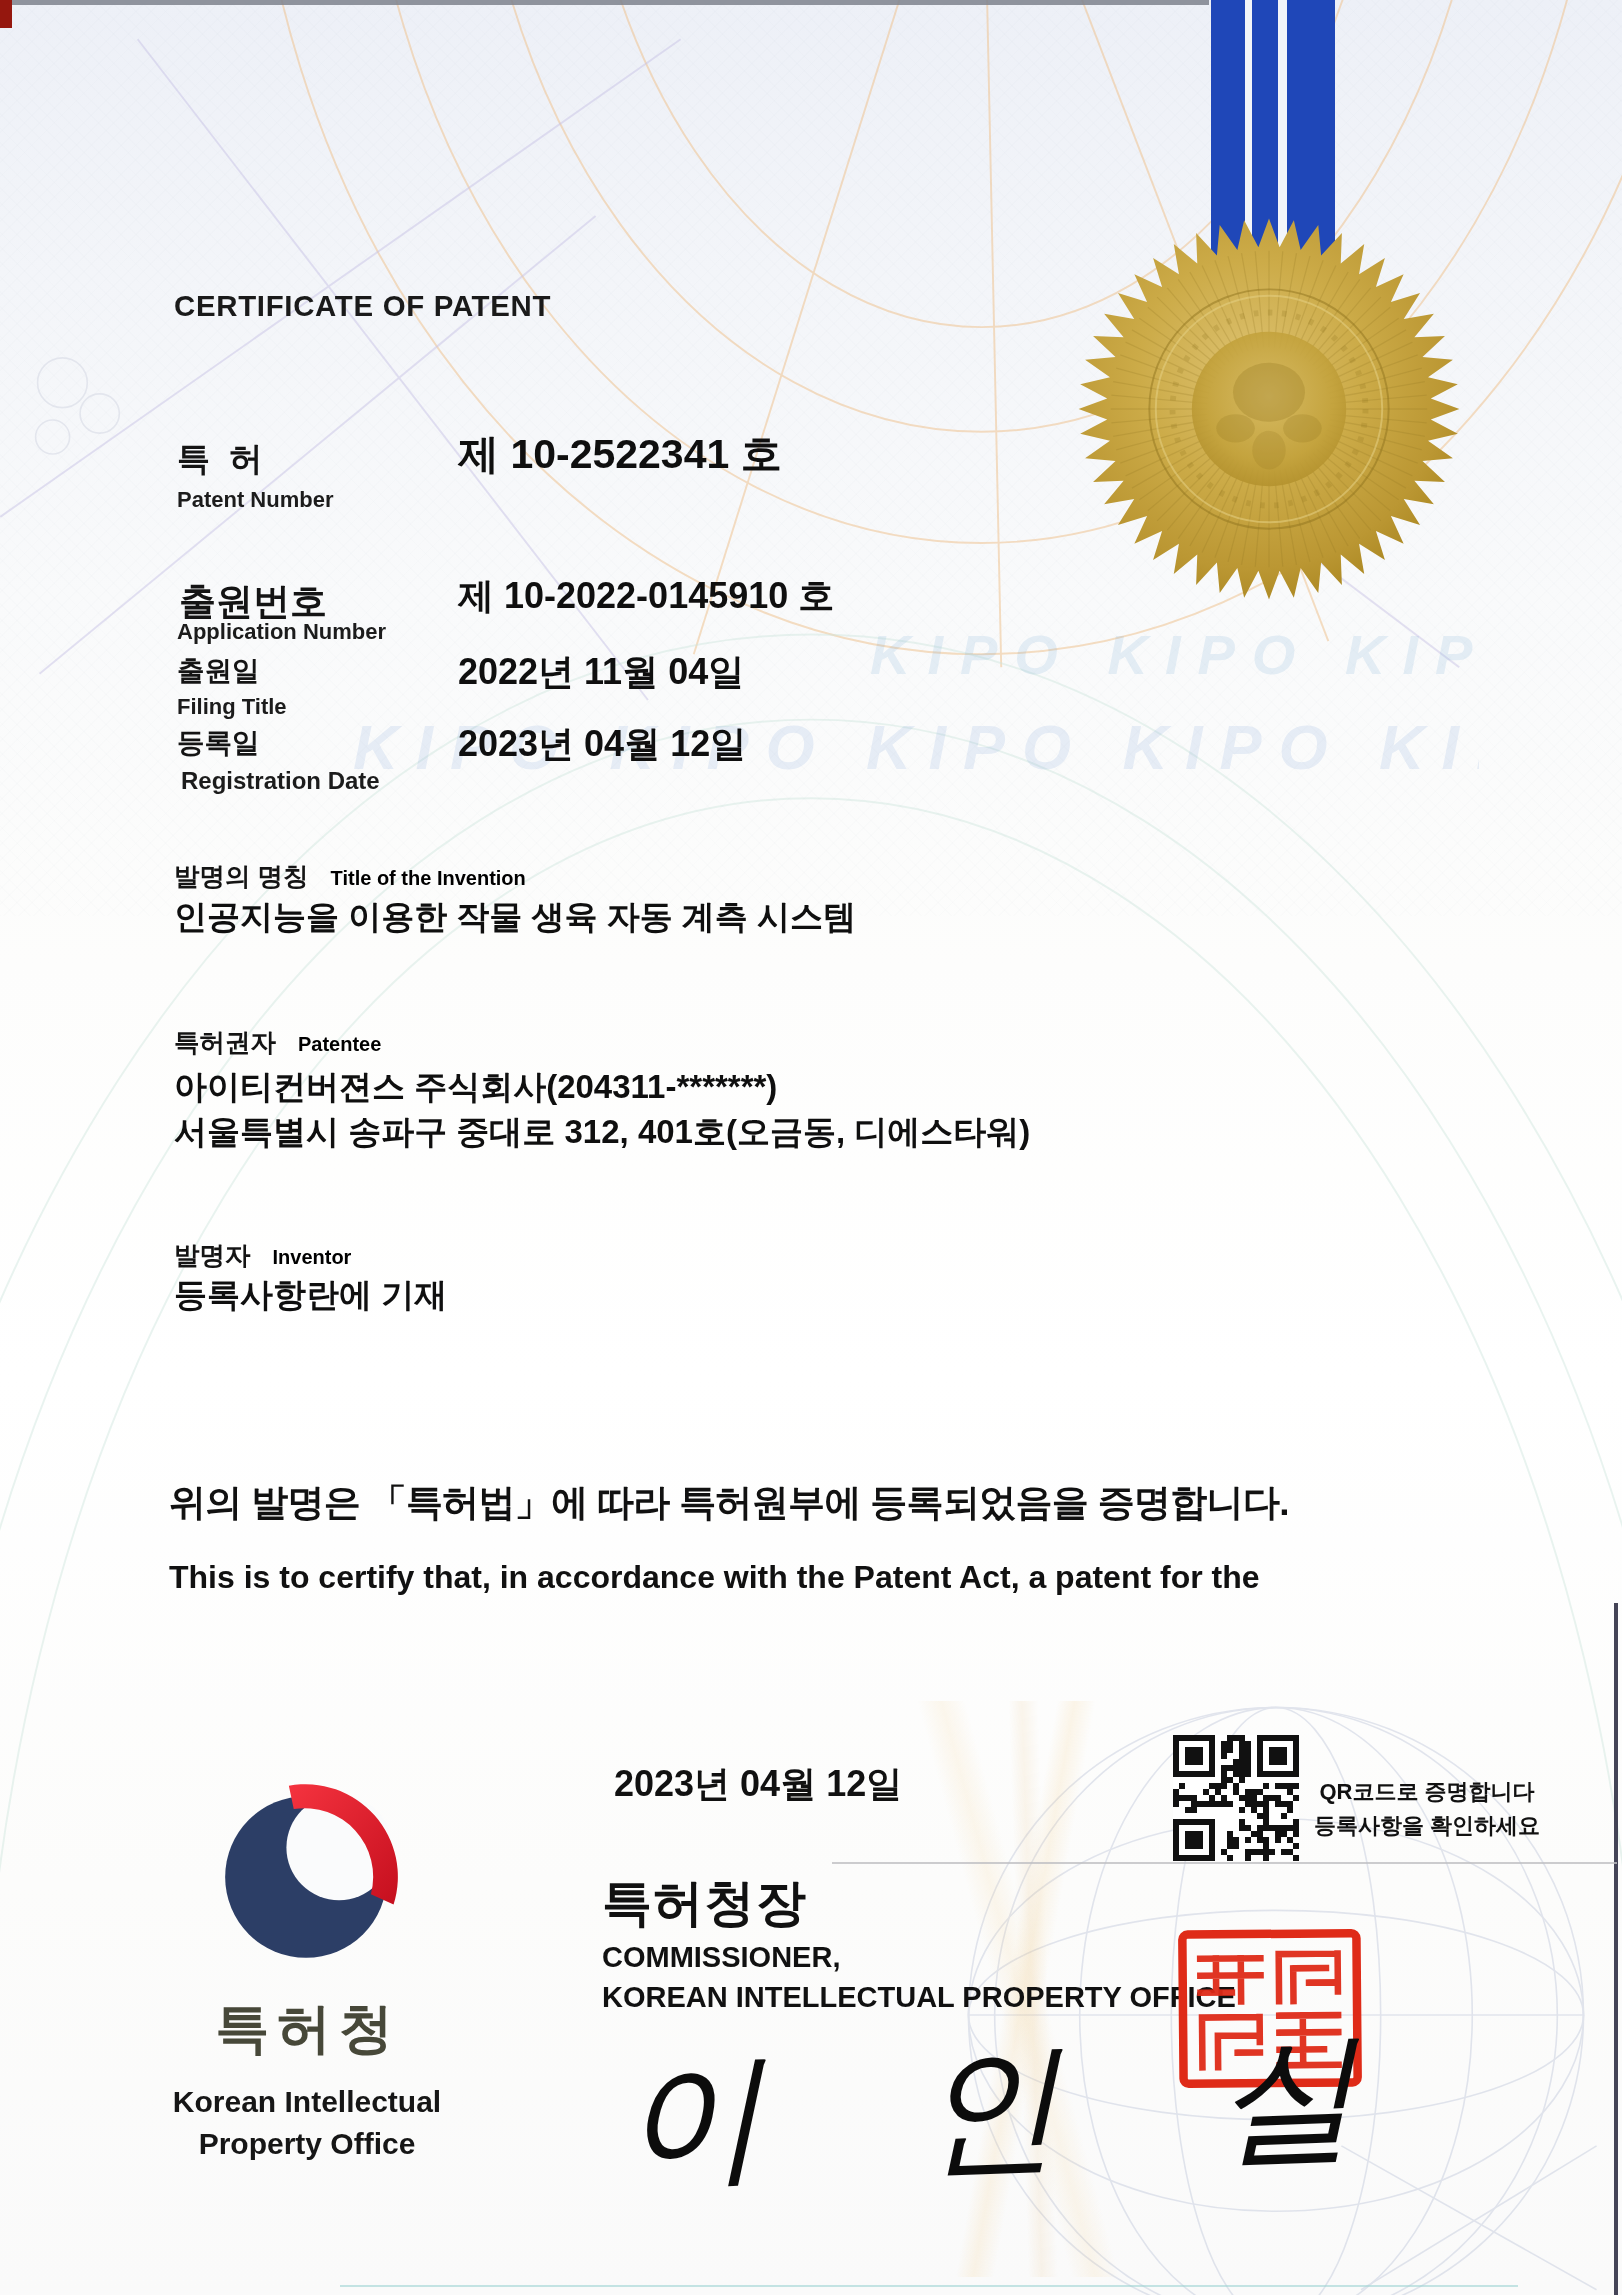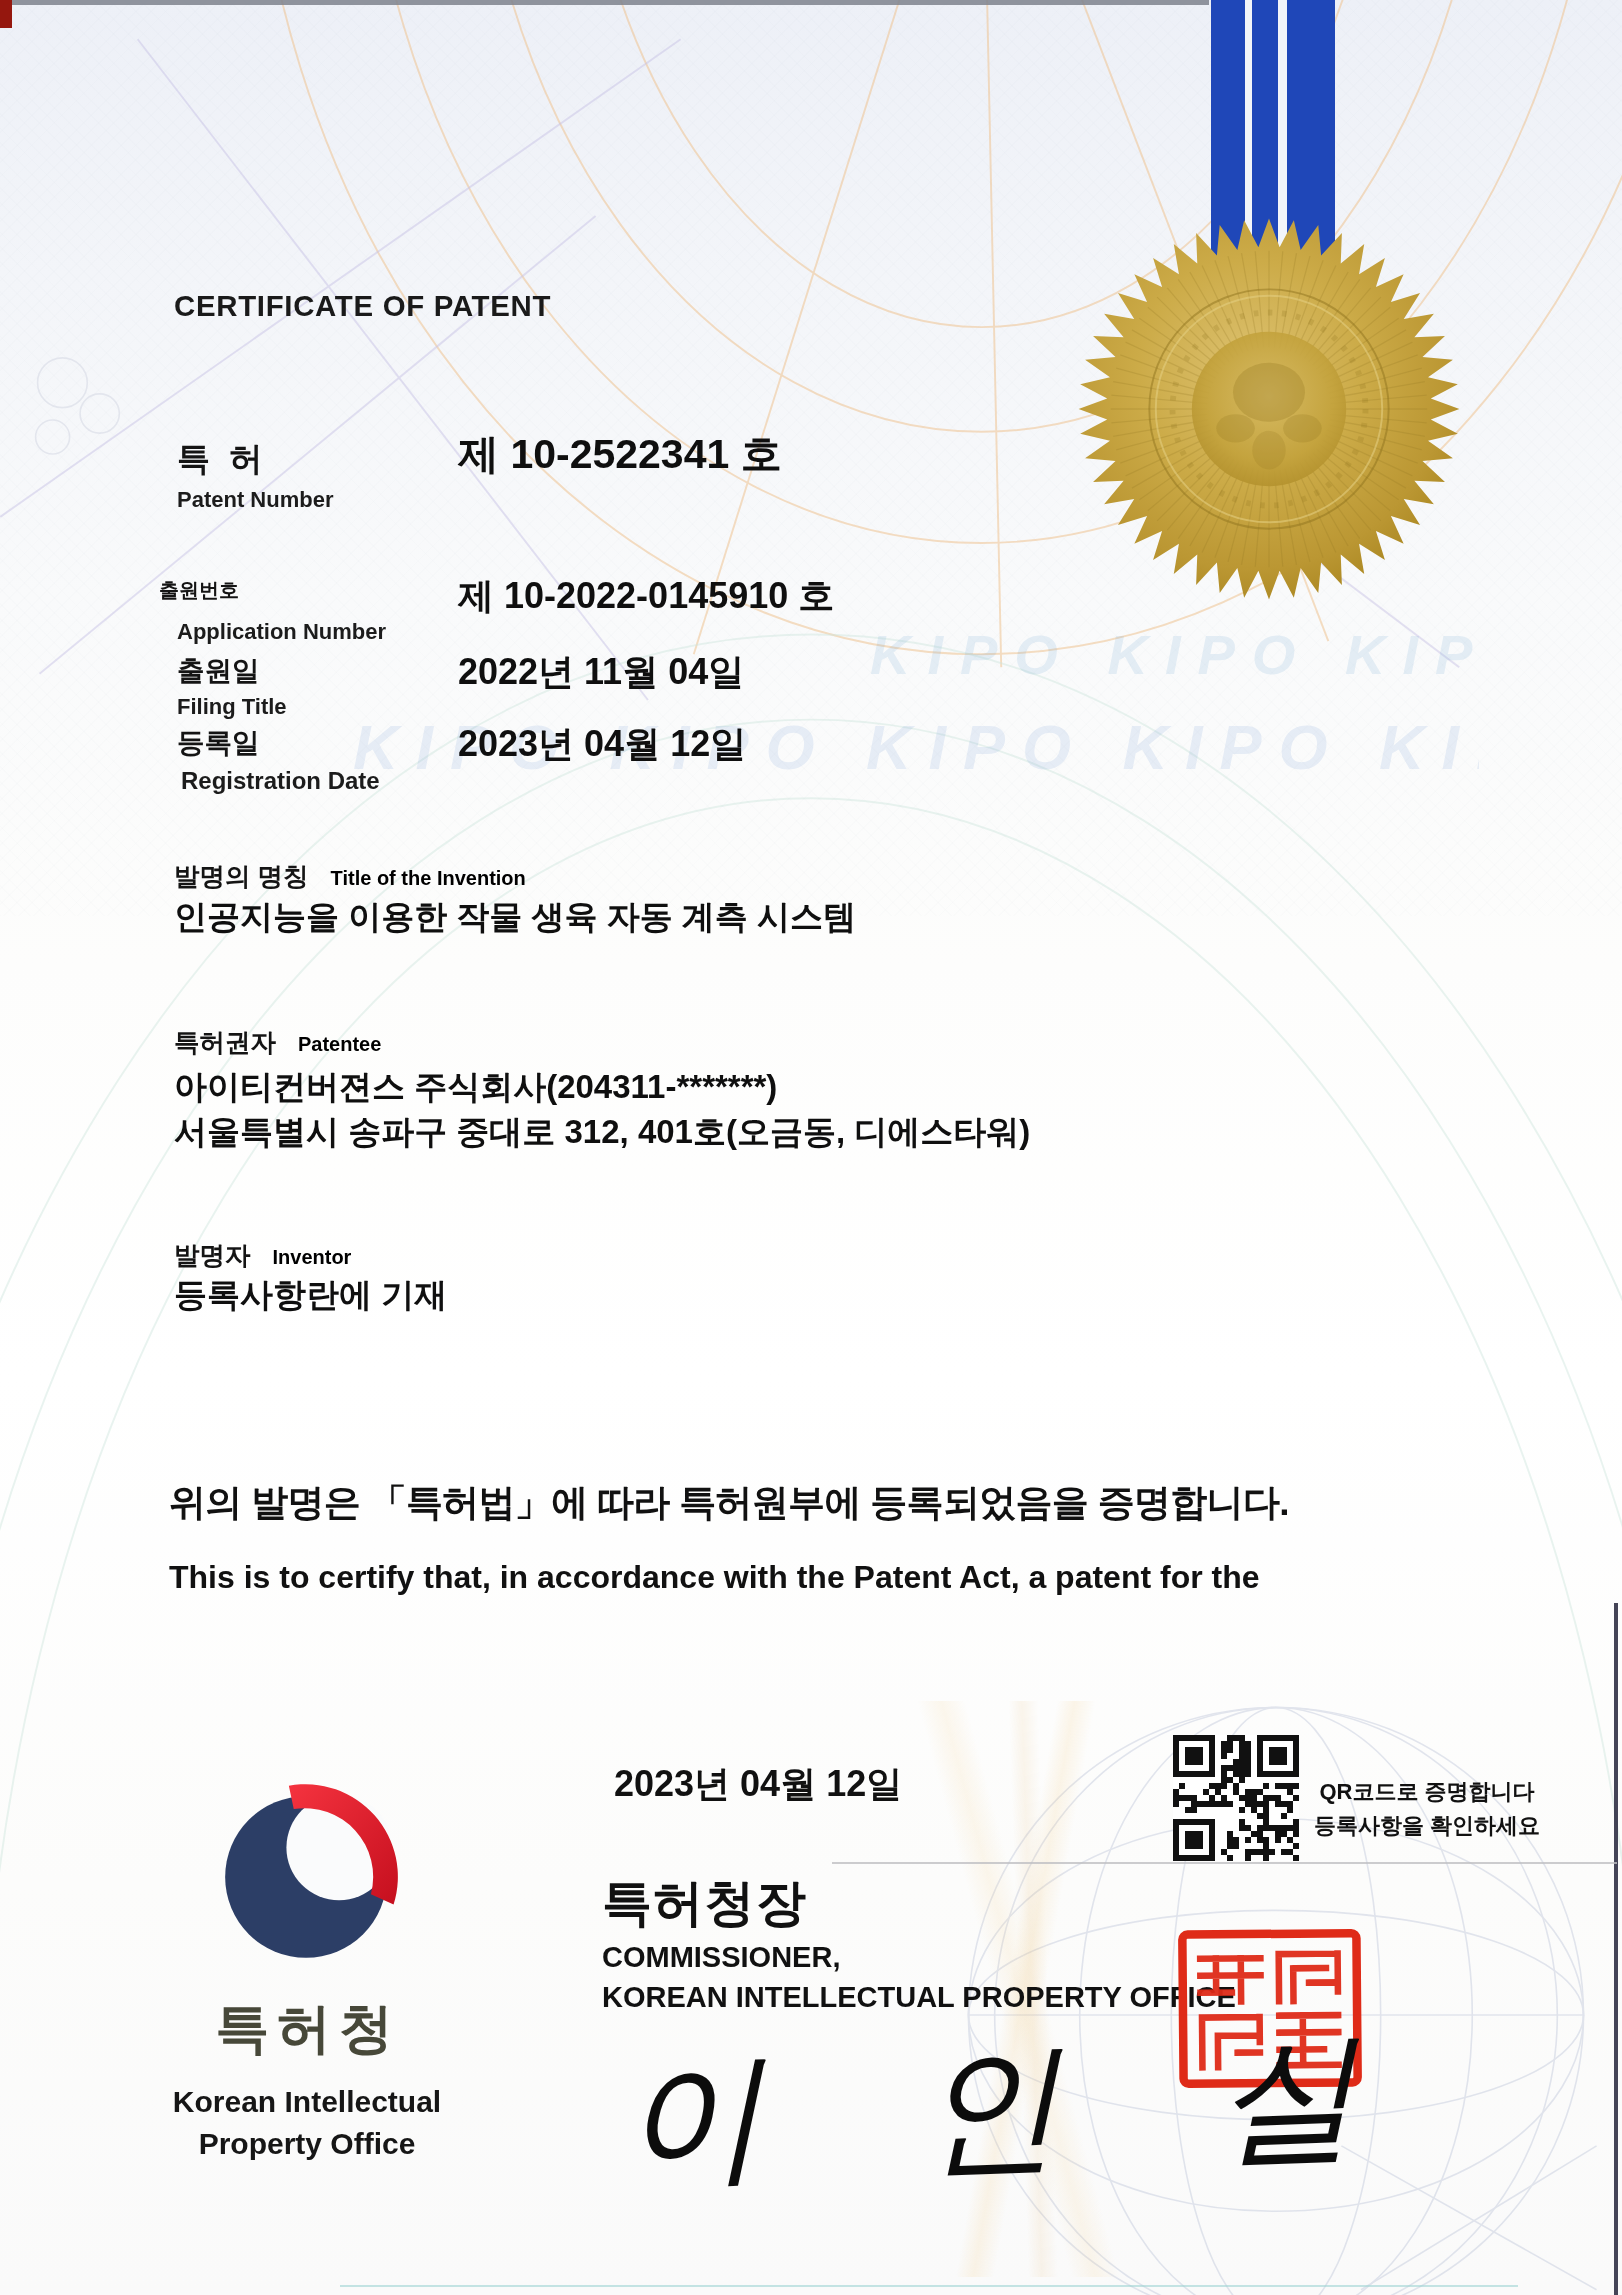--- a/index.html
+++ b/index.html
@@ -203,21 +203,21 @@
     <ellipse cx="52" cy="30" rx="30" ry="22" fill="#8f741d" opacity="0.22"></ellipse>
     <ellipse cx="0" cy="64" rx="26" ry="30" fill="#8f741d" opacity="0.2"></ellipse>
   </svg>
 
   <div class="abs title-en">CERTIFICATE OF PATENT</div>
 
   <div class="abs lab-ko" style="left:177px;top:437px;font-size:33px;letter-spacing:5.2px;">특 허</div>
   <div class="abs lab-en" style="left:177px;top:487px;font-size:22px;">Patent Number</div>
   <div class="abs val" style="left:458px;top:427px;font-size:41px;">제 10-2522341 호</div>
 
-  <div class="abs lab-ko" style="left:159px;top:577px;font-size:20px;">출원번호</div>
+  <div class="abs lab-ko" style="left:179px;top:577px;font-size:37px;">출원번호</div>
   <div class="abs lab-en" style="left:177px;top:619px;font-size:22px;">Application Number</div>
   <div class="abs val" style="left:458px;top:572px;font-size:36px;">제 10-2022-0145910 호</div>
 
   <div class="abs lab-ko" style="left:177px;top:653px;font-size:27.5px;">출원일</div>
   <div class="abs lab-en" style="left:177px;top:694px;font-size:22px;">Filing Title</div>
   <div class="abs val" style="left:458px;top:648px;font-size:36px;">2022년 11월 04일</div>
 
   <div class="abs lab-ko" style="left:177px;top:725px;font-size:27.5px;">등록일</div>
   <div class="abs lab-en" style="left:181px;top:767px;font-size:24px;">Registration Date</div>
   <div class="abs val" style="left:458px;top:720px;font-size:36px;">2023년 04월 12일</div>

